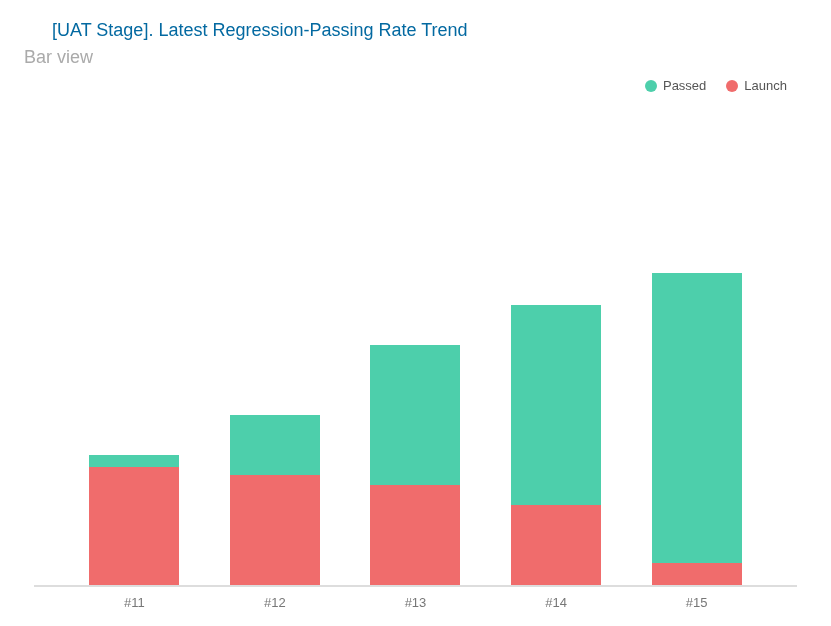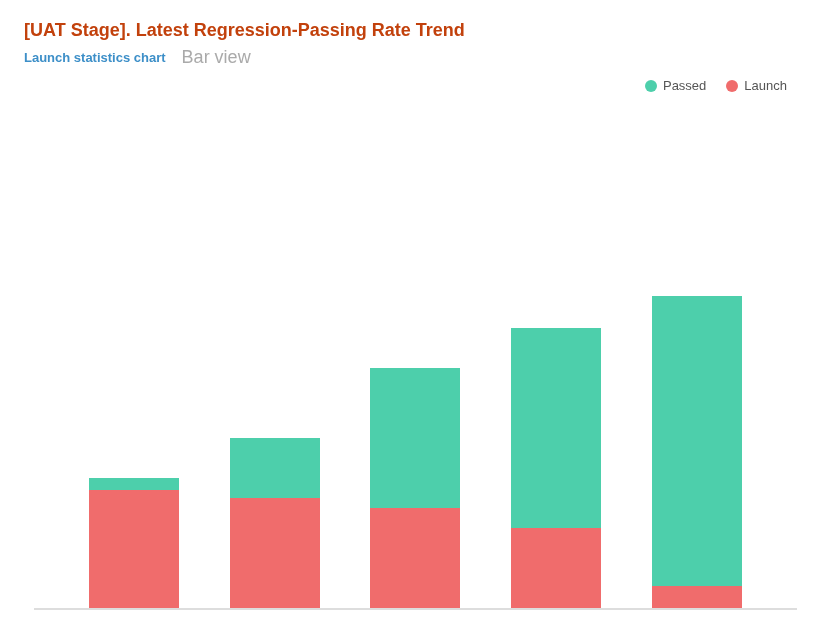--- a/index.html
+++ b/index.html
@@ -13,23 +13,24 @@
     .container {
       width: 831px;
       height: 626px;
       background: #fff;
       padding: 20px 24px 16px 24px;
       display: flex;
       flex-direction: column;
     }
     .title {
       font-size: 18px;
-      font-weight: 700;
-      color: #c2410c;
+      font-weight: 400;
+      color: #0369a1;
       margin-bottom: 6px;
+      margin-left: 28px;
     }
     .subtitle-row {
       display: flex;
       align-items: center;
       gap: 16px;
       margin-bottom: 0;
     }
     .launch-stats-link {
       font-size: 13px;
       color: #3d8fc8;
@@ -118,21 +119,20 @@
       font-size: 13px;
       color: #777;
     }
   </style>
 </head>
 <body>
 
 <div class="container">
   <div class="title">[UAT Stage]. Latest Regression-Passing Rate Trend</div>
   <div class="subtitle-row">
-    <a class="launch-stats-link">Launch statistics chart</a>
     <span class="bar-view-link">Bar view</span>
   </div>
 
   <div class="chart-area">
     <div class="legend">
       <div class="legend-item">
         <div class="legend-dot passed"></div>
         <span>Passed</span>
       </div>
       <div class="legend-item">
@@ -168,15 +168,23 @@
               <div class="bar-segment passed" style="height: 200px;"></div>
             </div>
           </div>
           <div class="bar-group">
             <div class="bar-stack">
               <div class="bar-segment failed" style="height: 22px;"></div>
               <div class="bar-segment passed" style="height: 290px;"></div>
             </div>
           </div>
         </div>
+      <div class="x-labels" id="x-labels">
+
+      <div class="x-label">#11</div>
+          <div class="x-label">#12</div>
+          <div class="x-label">#13</div>
+          <div class="x-label">#14</div>
+          <div class="x-label">#15</div>
+        </div>
     </div>
   </div>
 </div>
 
 </body></html>

